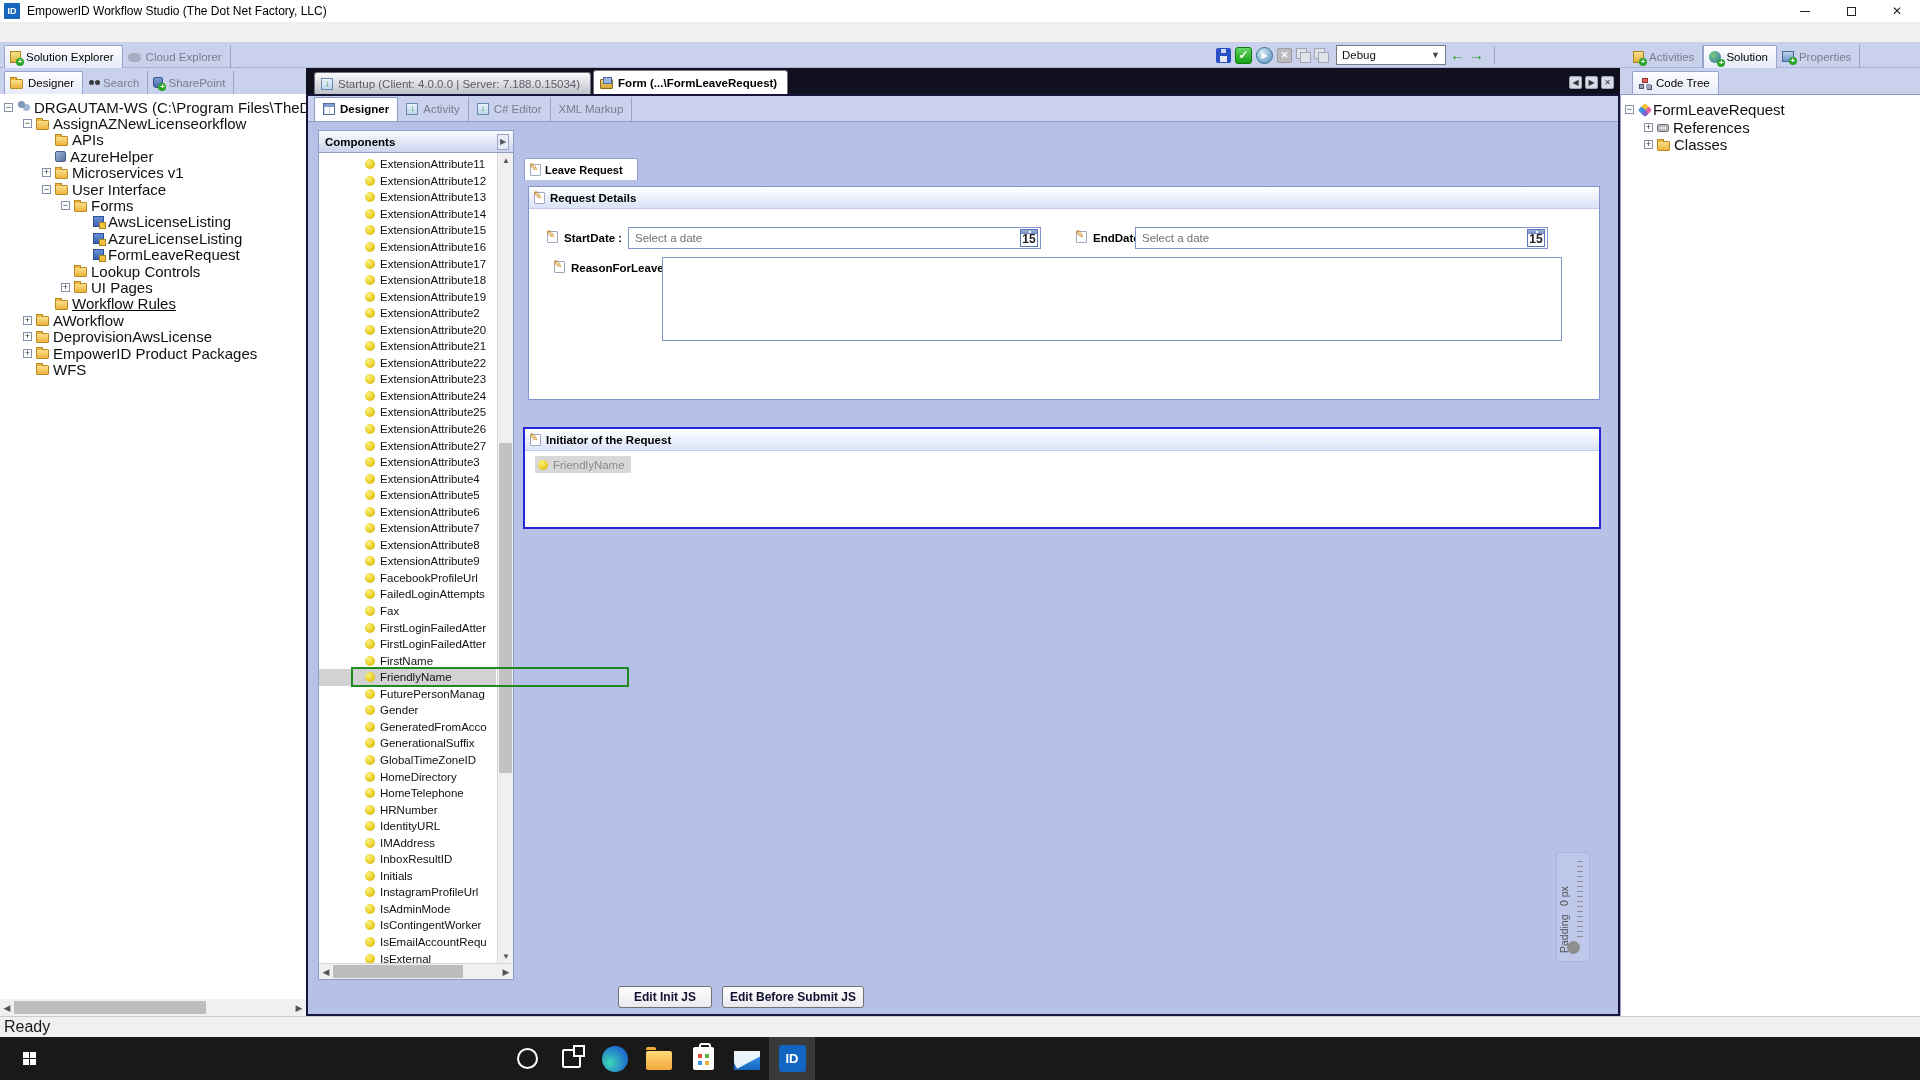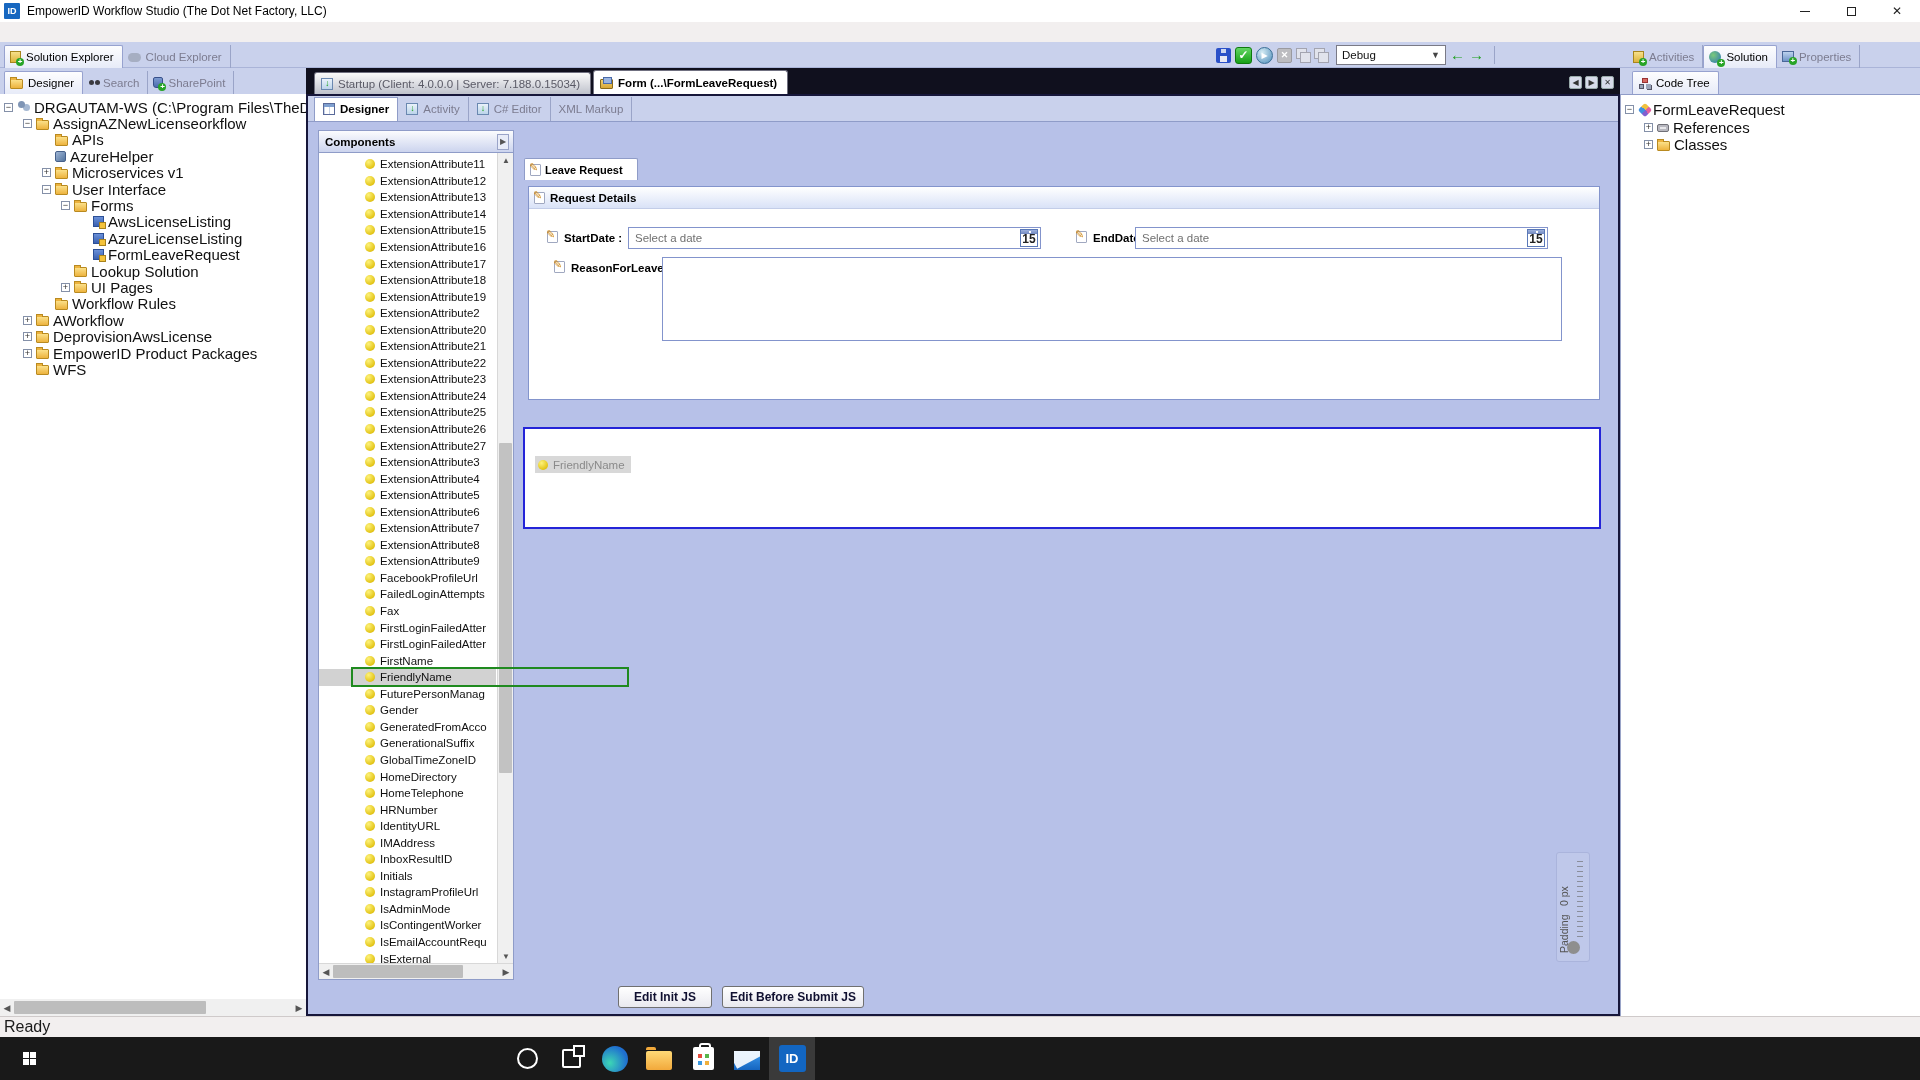--- a/index.html
+++ b/index.html
@@ -366,28 +366,28 @@
           <span class="tlabel">AzureLicenseListing</span>
         </div>
         <div class="trow" style="padding-left: 80px;">
           <span class="texp" style="visibility: hidden;"></span>
           <span class="ticon i-form"></span>
           <span class="tlabel">FormLeaveRequest</span>
         </div>
         <div class="trow" style="padding-left: 61px;">
           <span class="texp" style="visibility: hidden;"></span>
           <span class="ticon i-folder"></span>
-          <span class="tlabel">Lookup Solution</span>
+          <span class="tlabel">Lookup Controls</span>
         </div>
         <div class="trow" style="padding-left: 61px;">
           <span class="texp">+</span>
           <span class="ticon i-folder"></span>
           <span class="tlabel">UI Pages</span>
         </div>
-        <div class="trow" style="padding-left: 42px;">
+        <div class="trow" style="padding-left: 42px; text-decoration: underline;">
           <span class="texp" style="visibility: hidden;"></span>
           <span class="ticon i-folder"></span>
           <span class="tlabel">Workflow Rules</span>
         </div>
         <div class="trow" style="padding-left: 23px;">
           <span class="texp">+</span>
           <span class="ticon i-folder"></span>
           <span class="tlabel">AWorkflow</span>
         </div>
         <div class="trow" style="padding-left: 23px;">
@@ -676,20 +676,24 @@
         <span class="cal" style="left:998px;top:42px;">
             <span>15</span>
           </span>
 
         <span class="i-pencil" style="position:absolute;left:25px;top:74px;"></span>
         <span class="fld-label" style="left:42px;top:75px;">ReasonForLeave :</span>
         <textarea id="reason-ta" style=""></textarea>
       </div>
 
       <div id="initiator" class="groupbox">
+        <div class="group-header">
+          <span class="i-pencil"></span>
+          <span class="gtitle">Initiator of the Request</span>
+        </div>
         <div id="friendly-chip">
           <span class="cdot"></span>
           <span class="clabel">FriendlyName</span>
         </div>
       </div>
 
       <div id="padding-ctl">
         <div class="pad-text">
           <span>Padding</span>
           <span>0 px</span>

